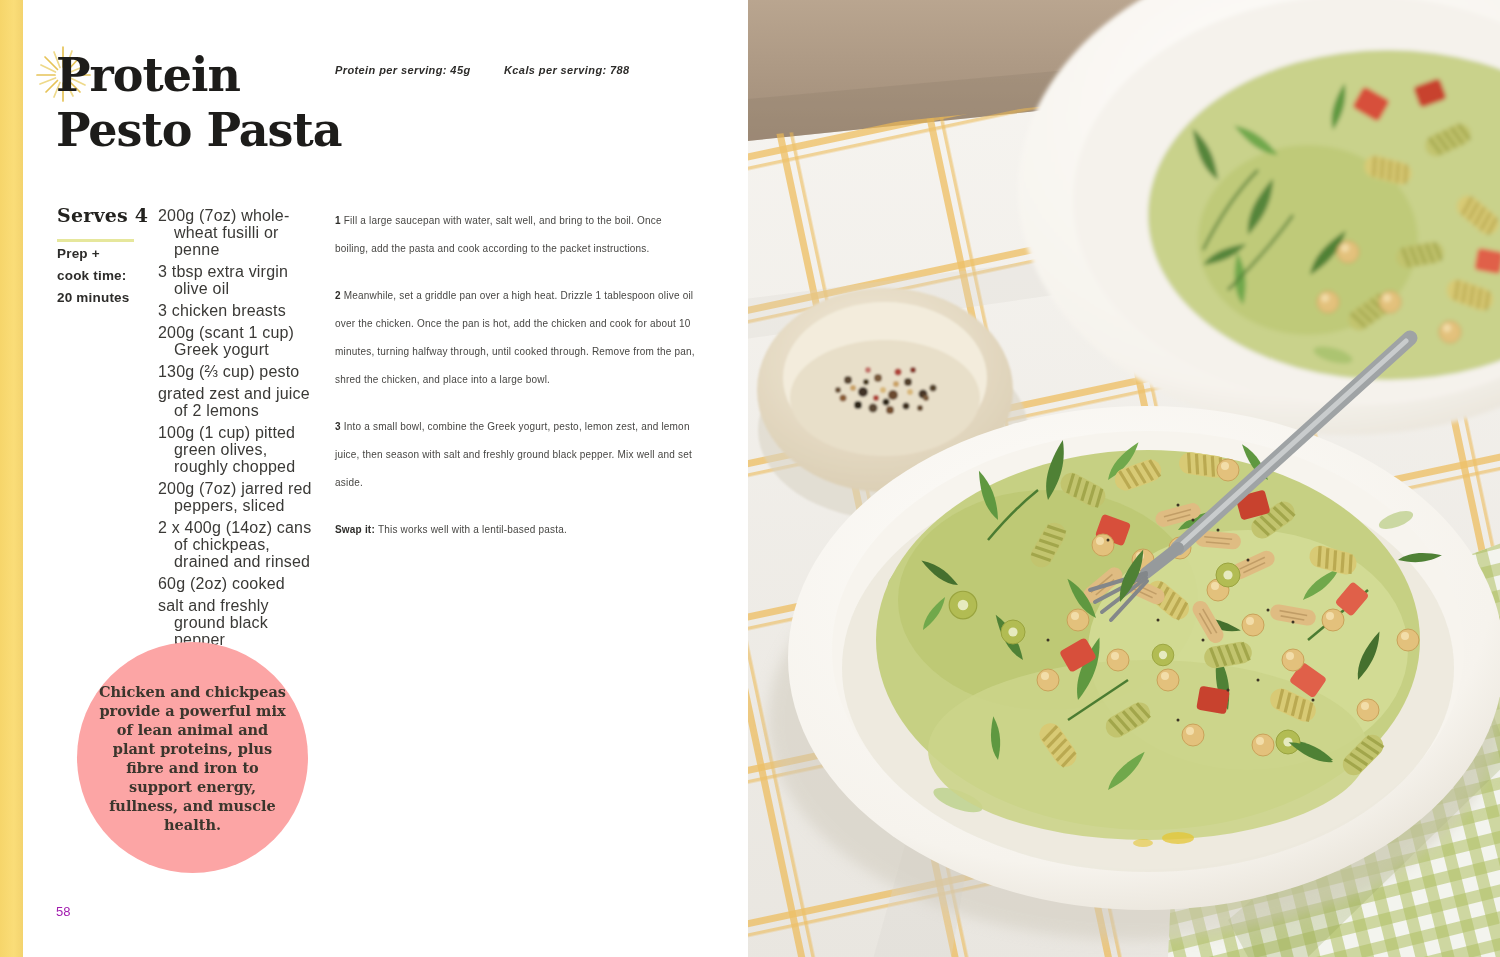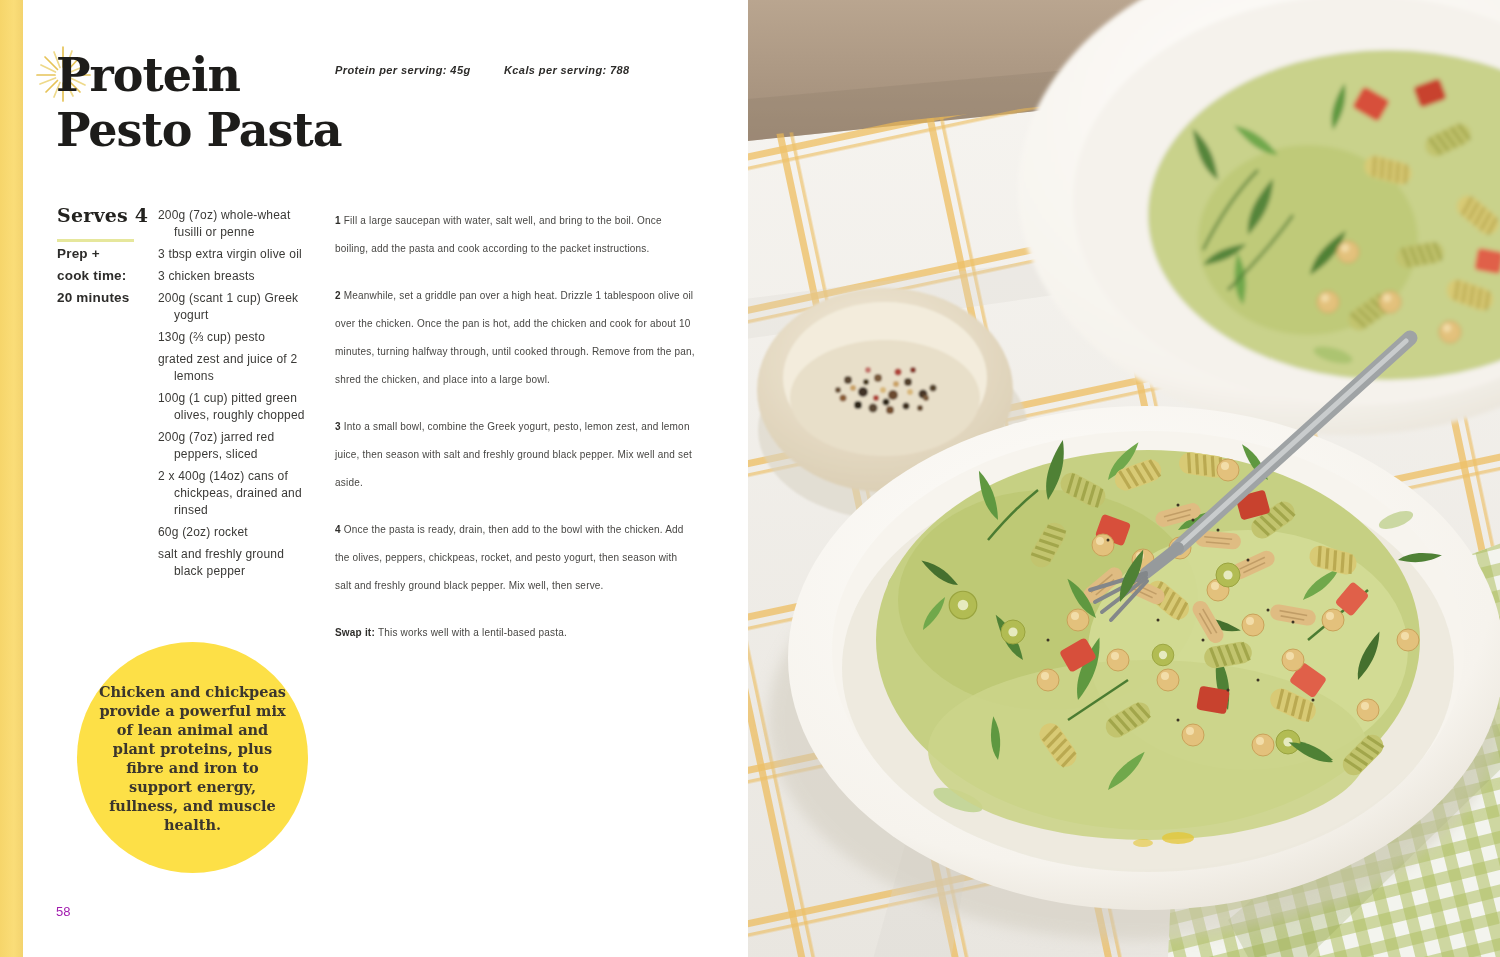--- a/index.html
+++ b/index.html
@@ -25,32 +25,32 @@
   
   .meta { position:absolute; left:57px; top:204px; width:100px; }
   .serves { font-family:"DejaVu Serif", serif; font-weight:700; font-size:19px;
             color:#23221f; letter-spacing:.2px; }
   .rule { width:77px; height:2.5px; background:#e6e79c; margin-top:13px; }
   .prep { margin-top:1px; font-size:13.5px; font-weight:700; line-height:22px;
           color:#2d2c2a; white-space:pre-line; letter-spacing:.2px; }
 
   
   .ingredients { position:absolute; left:158px; top:207px; width:156px; list-style:none; }
-  .ingredients li { font-size:12px; line-height:17px; color:#3a3936; margin-bottom:5px;
+  .ingredients li { font-size:16px; line-height:17px; color:#3a3936; margin-bottom:5px;
                     padding-left:16px; text-indent:-16px; letter-spacing:.2px; }
 
   
   .steps { position:absolute; left:335px; top:207px; width:360px; }
   .steps p { font-size:10px; line-height:28px; color:#474643; margin-bottom:19px;
              letter-spacing:.2px; }
   .steps b { color:#2e2d2a; margin-right:3px; }
 
   
   .tip-circle { position:absolute; left:77px; top:642px; width:231px; height:231px;
-                border-radius:50%; background:#fde047; display:flex; align-items:center;
+                border-radius:50%; background:#fca5a5; display:flex; align-items:center;
                 justify-content:center; }
   .tip-circle p { width:190px; text-align:center; font-family:"DejaVu Serif", serif;
                   font-weight:600; font-size:14.5px; line-height:19px; color:#3b362d; }
 
   .page-num { position:absolute; left:56px; top:904px; font-size:13px; color:#a21caf; }
 
   
   .photo { position:absolute; left:748px; top:0; width:752px; height:957px; overflow:hidden; }
   .photo svg { display:block; }
 </style>
@@ -103,29 +103,28 @@
   <ul class="ingredients">
     <li>200g (7oz) whole-wheat fusilli or penne</li>
     <li>3 tbsp extra virgin olive oil</li>
     <li>3 chicken breasts</li>
     <li>200g (scant 1 cup) Greek yogurt</li>
     <li>130g (⅔ cup) pesto</li>
     <li>grated zest and juice of 2 lemons</li>
     <li>100g (1 cup) pitted green olives, roughly chopped</li>
     <li>200g (7oz) jarred red peppers, sliced</li>
     <li>2 x 400g (14oz) cans of chickpeas, drained and rinsed</li>
-    <li>60g (2oz) rocket</li>
+    <li>60g (2oz) cooked</li>
     <li>salt and freshly ground black pepper</li>
   </ul>
 
   <div class="steps">
     <p class="step"><b>1</b><span>Fill a large saucepan with water, salt well, and bring to the boil. Once boiling, add the pasta and cook according to the packet instructions.</span></p>
     <p class="step"><b>2</b><span>Meanwhile, set a griddle pan over a high heat. Drizzle 1 tablespoon olive oil over the chicken. Once the pan is hot, add the chicken and cook for about 10 minutes, turning halfway through, until cooked through. Remove from the pan, shred the chicken, and place into a large bowl.</span></p>
     <p class="step"><b>3</b><span>Into a small bowl, combine the Greek yogurt, pesto, lemon zest, and lemon juice, then season with salt and freshly ground black pepper. Mix well and set aside.</span></p>
-    <p class="step"><b>4</b><span>Once the pasta is ready, drain, then add to the bowl with the chicken. Add the olives, peppers, chickpeas, rocket, and pesto yogurt, then season with salt and freshly ground black pepper. Mix well, then serve.</span></p>
     <p class="step swap"><b>Swap it:</b><span>This works well with a lentil-based pasta.</span></p>
   </div>
 
   <div class="tip-circle">
     <p>Chicken and chickpeas provide a powerful mix of lean animal and plant proteins, plus fibre and iron to support energy, fullness, and muscle health.</p>
   </div>
 
   <div class="page-num">58</div>
 
   <div class="photo">

